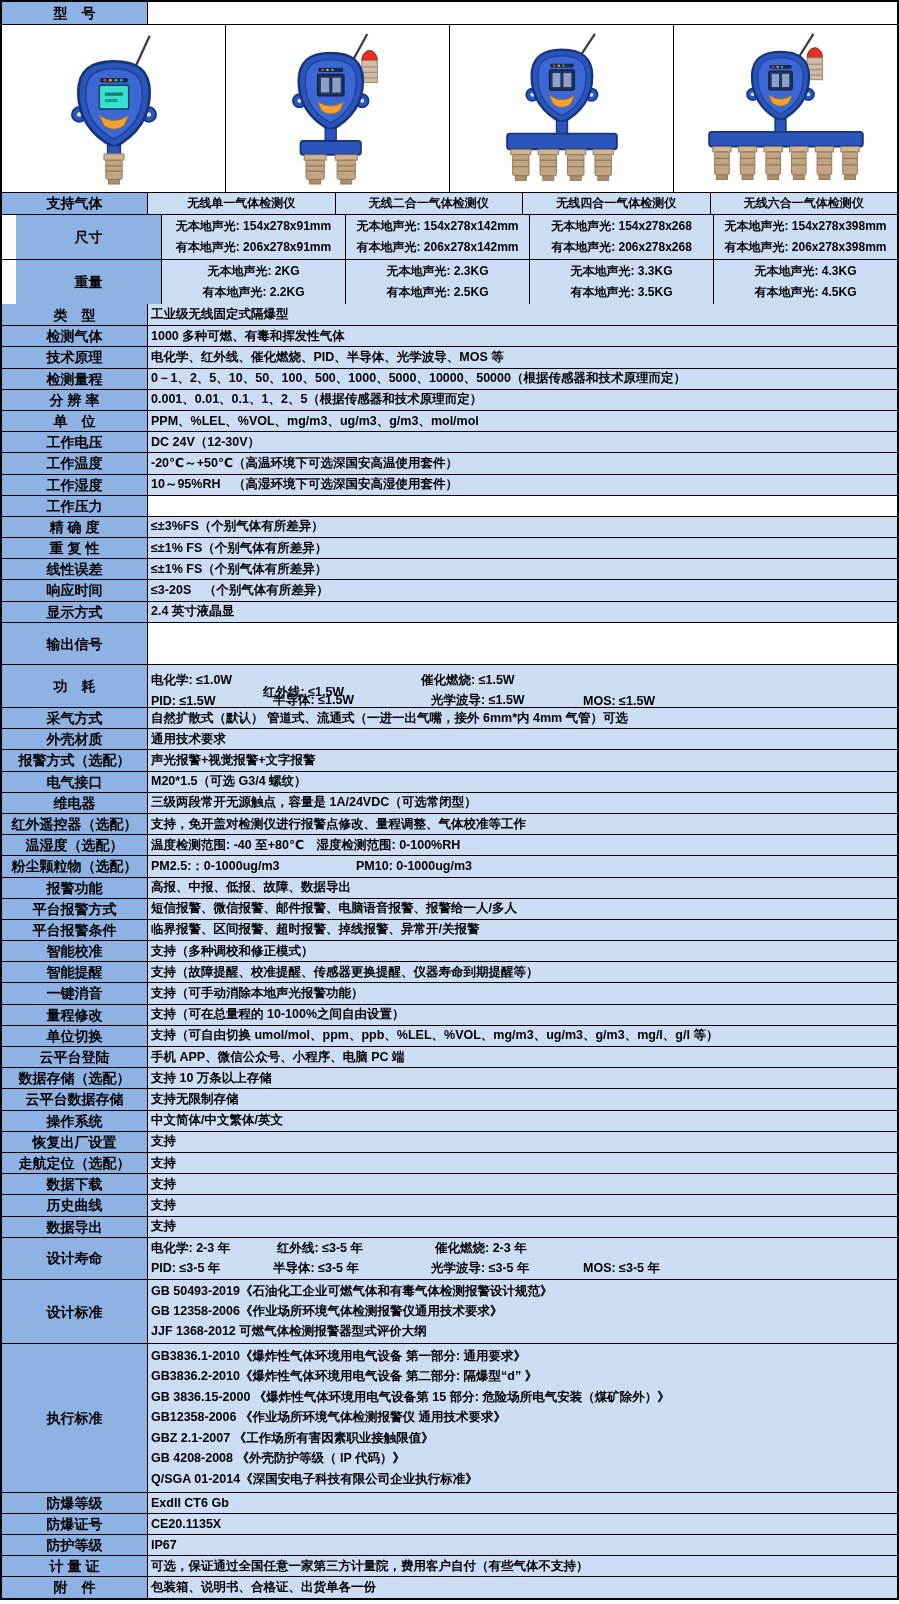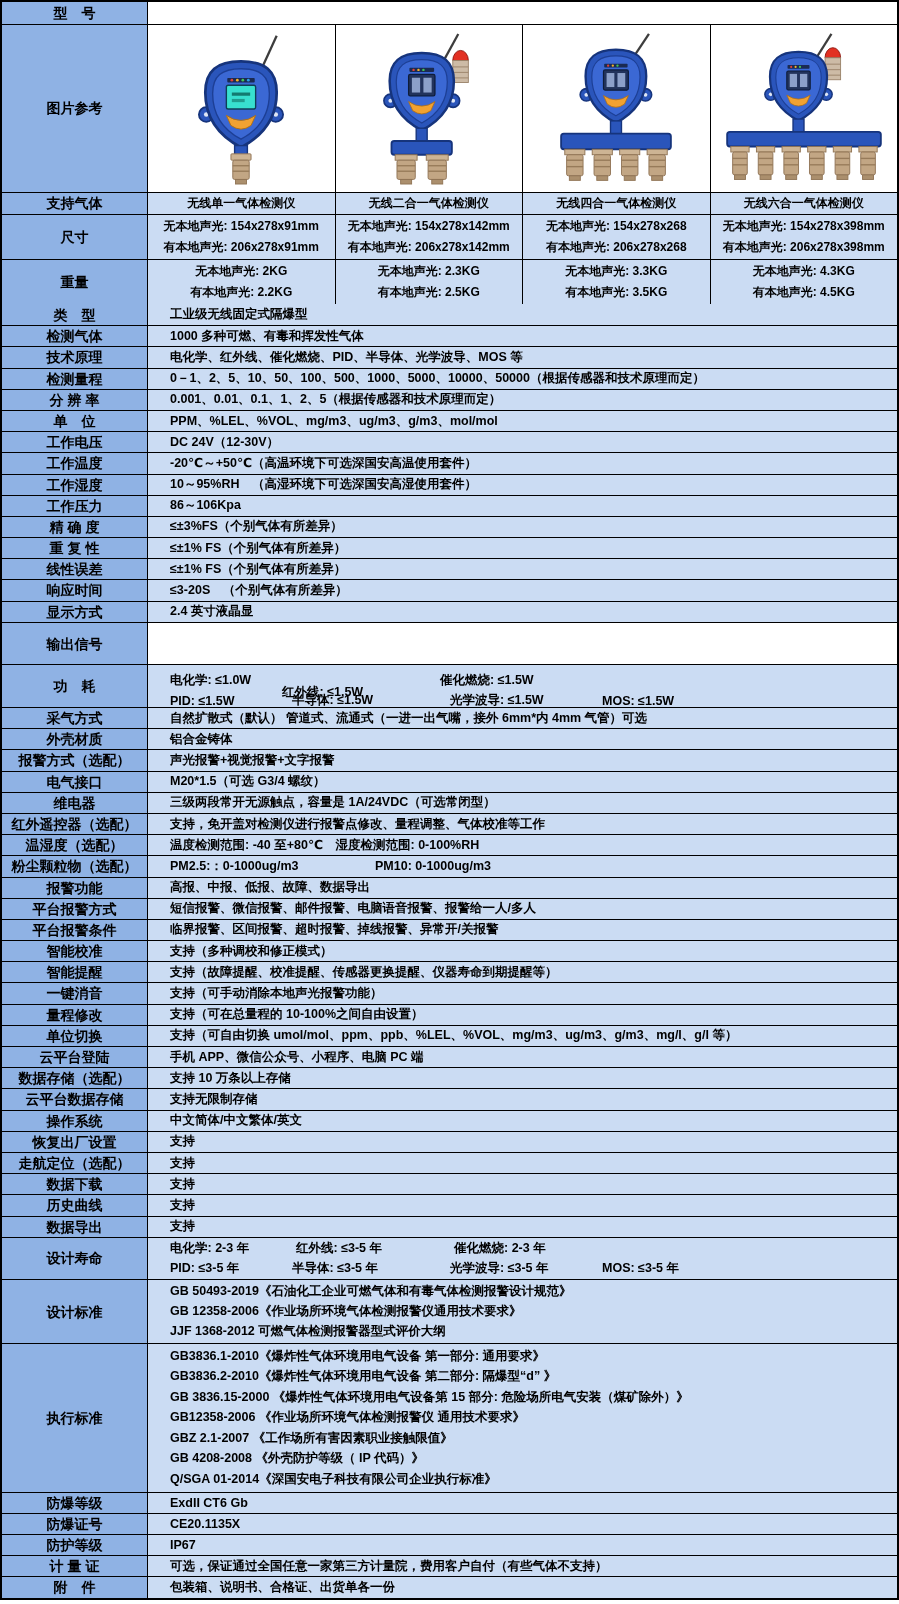--- a/index.html
+++ b/index.html
@@ -10,28 +10,28 @@
   }
   html,body{margin:0;padding:0;background:#fff;}
   body{width:899px;font-family:"Liberation Sans","DejaVu Sans",sans-serif;color:#000;}
   .tbl{width:899px;box-sizing:border-box;border:2px solid var(--border);}
   .row{display:flex;border-top:1px solid var(--border);box-sizing:border-box;}
   .row:first-child{border-top:none;justify-content:flex-end;}
   .lbl{flex:0 0 146px;width:146px;background:var(--label-bg);border-right:1px solid var(--border);
        display:flex;align-items:center;justify-content:center;text-align:center;
        font-weight:bold;font-size:14px;line-height:1.15;padding:0 3px;box-sizing:border-box;}
   .val{flex:1;background:var(--content-bg);display:flex;flex-direction:column;justify-content:space-evenly;
-       padding:0 4px 0 22px;box-sizing:border-box;font-size:12.5px;font-weight:bold;overflow:hidden;}
+       padding:0 4px 0 3px;box-sizing:border-box;font-size:12.5px;font-weight:bold;overflow:hidden;}
   .line{display:flex;align-items:center;min-height:0;white-space:pre;}
   .seg{display:inline-block;white-space:pre;overflow:visible;}
   
   .h-head{height:22px;}
   .h-img{height:168px;}
   .h-sup{height:22px;}
-  .h-2cell{height:45px;}
+  .h-2cell{height:45px;padding-left:14px;}
   .l1{height:21.2px;}
   .l2{height:42.6px;}
   .l3{height:63.8px;}
   .l7{height:148.6px;}
   
   .cols{flex:1;display:flex;}
   .ccell{flex:1;border-right:1px solid var(--border);display:flex;flex-direction:column;
          align-items:center;justify-content:space-evenly;background:var(--content-bg);
          font-size:12px;font-weight:bold;box-sizing:border-box;text-align:center;overflow:hidden;}
   .ccell:last-child{border-right:none;}
@@ -50,21 +50,20 @@
     <div class="cols">
       <div class="ccell">SGA-501C 系列</div>
       <div class="ccell">SGA-502C 系列</div>
       <div class="ccell">SGA-504C 系列</div>
       <div class="ccell">SGA-506C 系列</div>
     </div>
   </div>
 
   
   <div class="row image-row h-img">
-    <div class="lbl">图片参考</div>
     <div class="cols">
       <div class="ccell">
         <svg viewBox="0 0 188 168" width="172" height="154">
           <path d="M111 52 L133 4" stroke="#3d3d3d" stroke-width="2.5" fill="none"></path>
           <rect x="104" y="45" width="12" height="14" rx="2" fill="#8a909a" stroke="#5c6068"></rect>
           <circle cx="56" cy="90" r="8" fill="#2a55bb" stroke="#16347c" stroke-width="2"></circle>
           <circle cx="132" cy="90" r="8" fill="#2a55bb" stroke="#16347c" stroke-width="2"></circle>
           <circle cx="56" cy="90" r="2.5" fill="#dfe7f5"></circle>
             <circle cx="132" cy="90" r="2.5" fill="#dfe7f5"></circle>
           <path d="M94 32 C68 32 55 42 55 66 C55 96 73 115 94 126 C115 115 133 96 133 66 C133 42 120 32 94 32 Z" fill="#2a55bb" stroke="#16347c" stroke-width="3"></path>
@@ -343,23 +342,20 @@
         <div class="val">
           <div class="line"><span class="seg">-20℃～+50℃（高温环境下可选深国安高温使用套件）</span></div>
         </div>
       </div><div class="row spec l1">
         <div class="lbl">工作湿度</div>
         <div class="val">
           <div class="line"><span class="seg">10～95%RH　（高湿环境下可选深国安高湿使用套件）</span></div>
         </div>
       </div><div class="row spec l1">
         <div class="lbl">工作压力</div>
-        <div class="val">
-          <div class="line"><span class="seg">86～106Kpa</span></div>
-        </div>
       </div><div class="row spec l1">
         <div class="lbl">精 确 度</div>
         <div class="val">
           <div class="line"><span class="seg">≤±3%FS（个别气体有所差异）</span></div>
         </div>
       </div><div class="row spec l1">
         <div class="lbl">重 复 性</div>
         <div class="val">
           <div class="line"><span class="seg">≤±1% FS（个别气体有所差异）</span></div>
         </div>
@@ -387,21 +383,21 @@
           <div class="line"><span class="seg" style="width: 122px;">PID: ≤1.5W</span><span class="seg" style="width: 158px;">半导体: ≤1.5W</span><span class="seg" style="width: 152px;">光学波导: ≤1.5W</span><span class="seg">MOS: ≤1.5W</span></div>
         </div>
       </div><div class="row spec l1">
         <div class="lbl">采气方式</div>
         <div class="val">
           <div class="line"><span class="seg">自然扩散式（默认） 管道式、流通式（一进一出气嘴，接外 6mm*内 4mm 气管）可选</span></div>
         </div>
       </div><div class="row spec l1">
         <div class="lbl">外壳材质</div>
         <div class="val">
-          <div class="line"><span class="seg">铝合金铸体</span></div>
+          <div class="line"><span class="seg">通用技术要求</span></div>
         </div>
       </div><div class="row spec l1">
         <div class="lbl">报警方式（选配）</div>
         <div class="val">
           <div class="line"><span class="seg">声光报警+视觉报警+文字报警</span></div>
         </div>
       </div><div class="row spec l1">
         <div class="lbl">电气接口</div>
         <div class="val">
           <div class="line"><span class="seg">M20*1.5（可选 G3/4 螺纹）</span></div>

